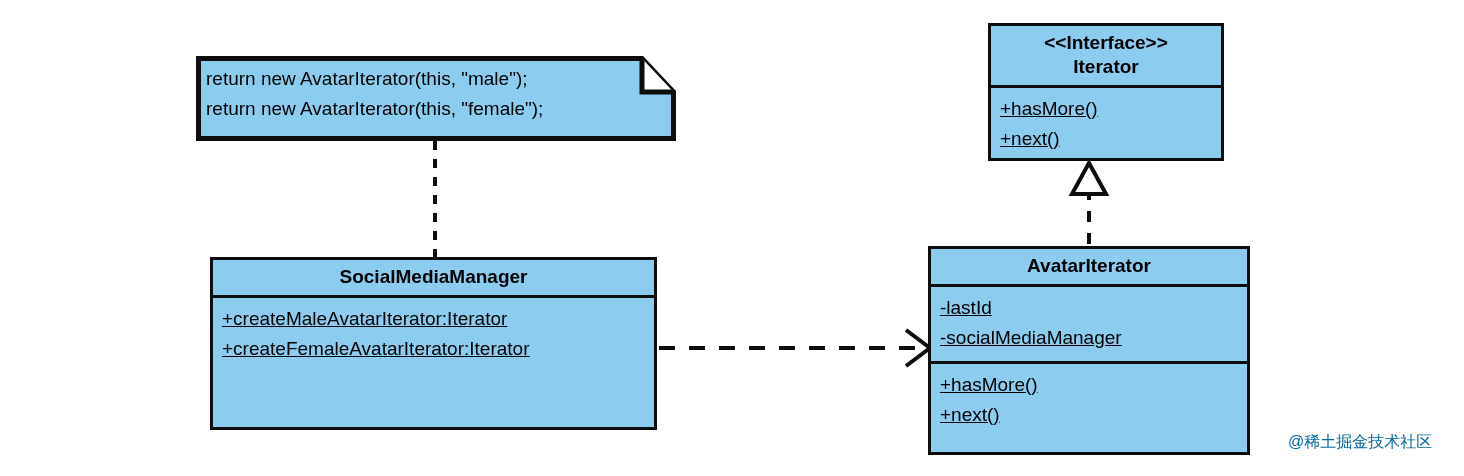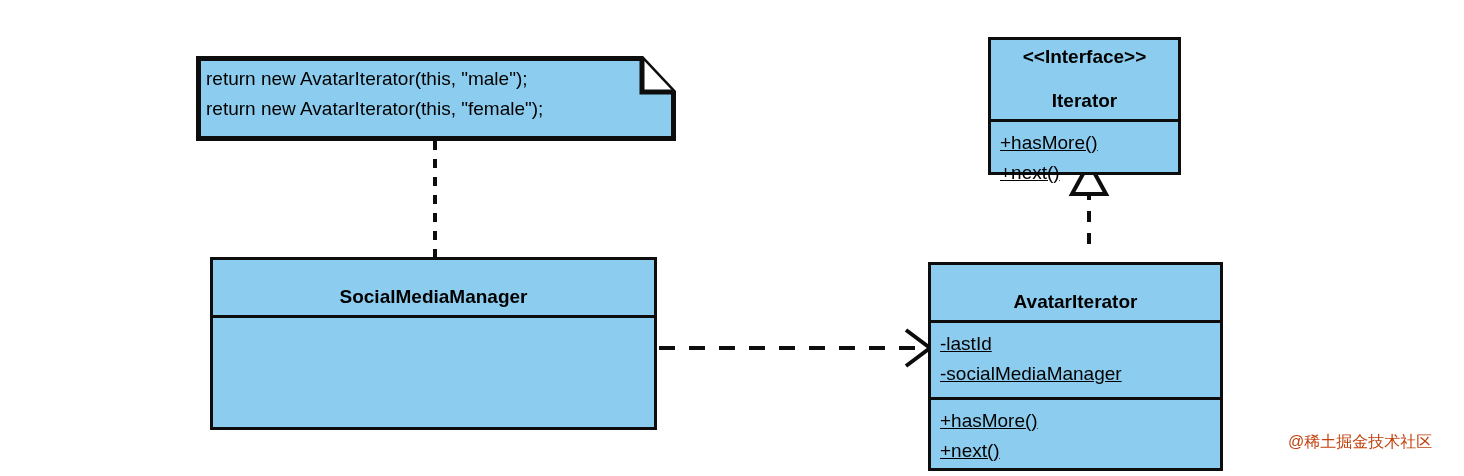--- a/index.html
+++ b/index.html
@@ -40,21 +40,20 @@
     font-size: 19px;
     line-height: 24px;
     padding: 5px 6px 6px 6px;
     border-bottom: 3px solid #0d0d0d;
   }
   .uml-title .stereotype {
     display: block;
   }
   .uml-title .typename {
     display: block;
-    margin-top: 20px;
   }
   .uml-compartment {
     box-sizing: border-box;
     padding: 6px 8px 8px 9px;
     color: #000000;
     font-size: 19px;
     line-height: 30px;
     text-decoration: underline;
   }
   .uml-compartment.divided {
@@ -83,21 +82,21 @@
     padding: 8px 10px 8px 10px;
     color: #000000;
     font-size: 19px;
     line-height: 30px;
     white-space: nowrap;
   }
 
   
   .watermark {
     position: absolute;
-    color: #c2410c;
+    color: #0369a1;
     font-size: 16px;
     line-height: 20px;
     white-space: nowrap;
     user-select: none;
   }
 </style>
 </head>
 <body>
 
 <div id="canvas">
@@ -121,34 +120,38 @@
     <div class="note-text">
       <div class="uml-member">return new AvatarIterator(this, "male");</div>
       <div class="uml-member">return new AvatarIterator(this, "female");</div>
     </div>
   </div>
 
   <div class="uml-box" style="left:210px; top:257px; width:447px; height:173px;">
     <div class="uml-title">
       <span class="typename">SocialMediaManager</span>
     </div>
+    <div class="uml-compartment">
+      <div class="uml-member">+createMaleAvatarIterator:Iterator</div>
+      <div class="uml-member">+createFemaleAvatarIterator:Iterator</div>
+    </div>
   </div>
 
-  <div class="uml-box" style="left:988px; top:37px; width:193px; height:138px;">
+  <div class="uml-box" style="left:988px; top:23px; width:236px; height:138px;">
     <div class="uml-title">
       <span class="stereotype">&lt;&lt;Interface&gt;&gt;</span>
       <span class="typename">Iterator</span>
     </div>
     <div class="uml-compartment">
       <div class="uml-member">+hasMore()</div>
       <div class="uml-member">+next()</div>
     </div>
   </div>
 
-  <div class="uml-box" style="left:928px; top:262px; width:295px; height:209px;">
+  <div class="uml-box" style="left:928px; top:246px; width:322px; height:209px;">
     <div class="uml-title">
       <span class="typename">AvatarIterator</span>
     </div>
     <div class="uml-compartment divided">
       <div class="uml-member">-lastId</div>
       <div class="uml-member">-socialMediaManager</div>
     </div>
     <div class="uml-compartment">
       <div class="uml-member">+hasMore()</div>
       <div class="uml-member">+next()</div>

